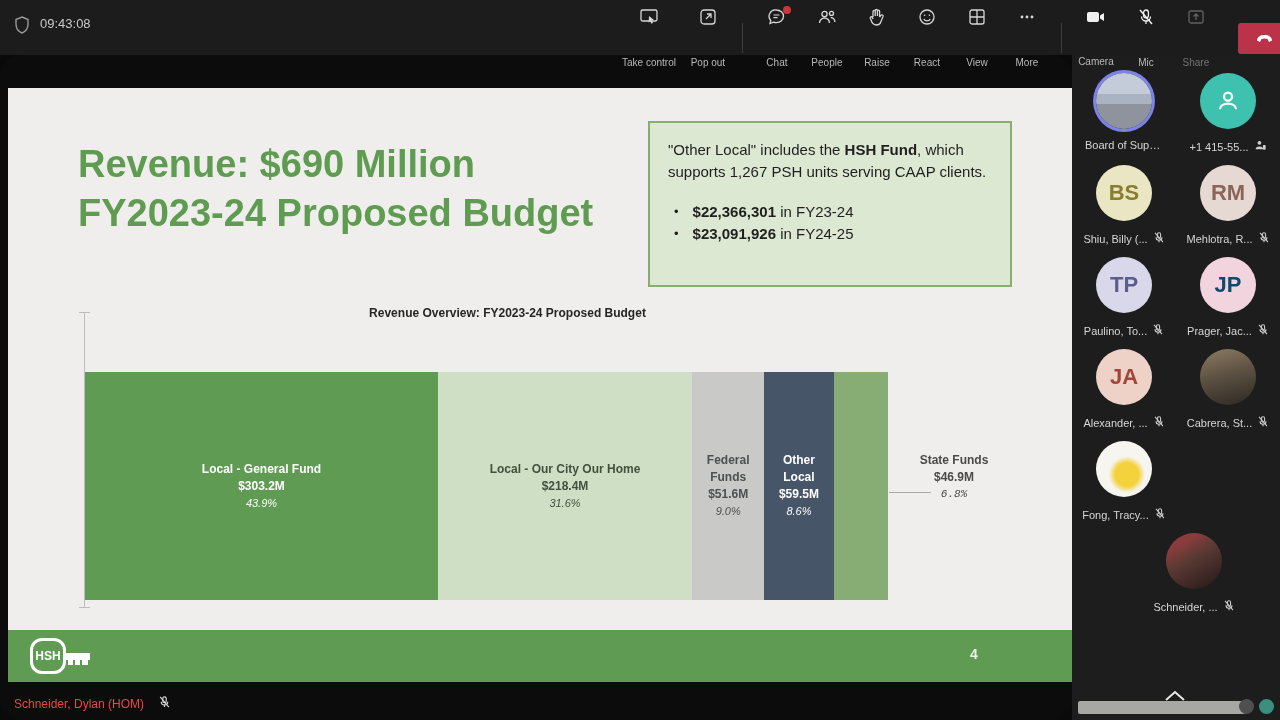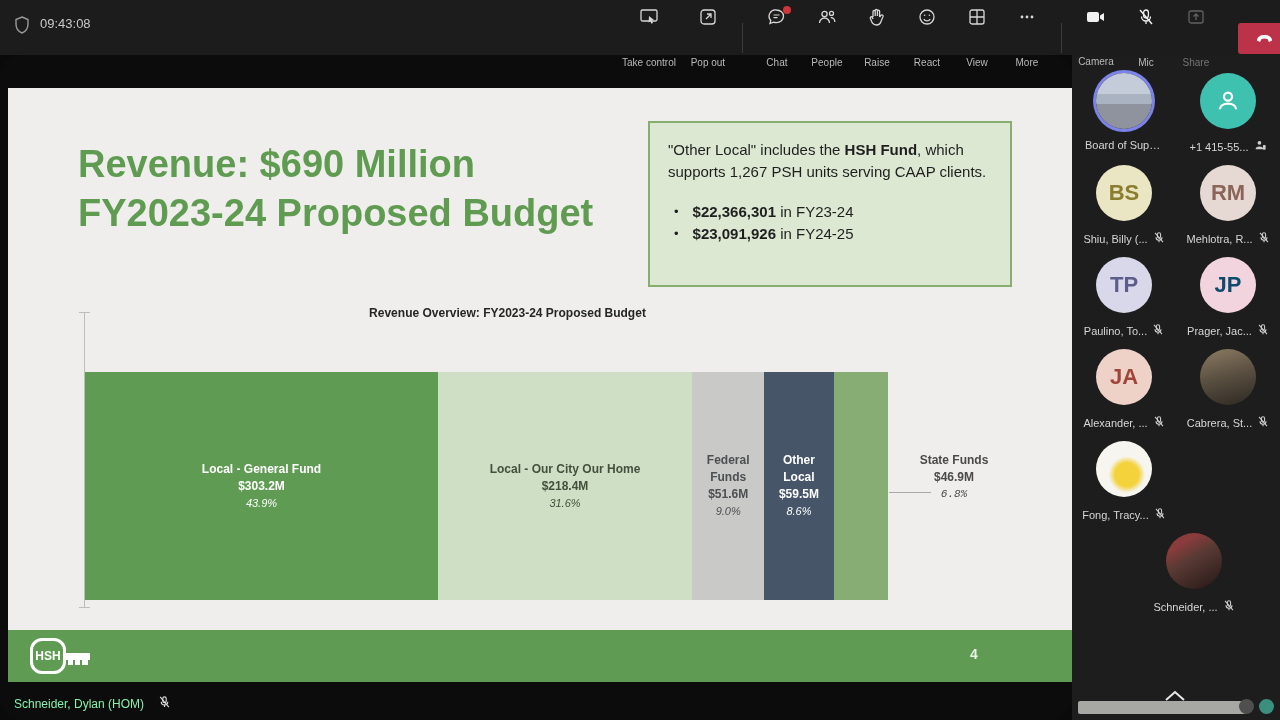--- a/index.html
+++ b/index.html
@@ -54,21 +54,21 @@
   #slide-footer { position:absolute; left:0; top:542px; width:1064px; height:52px; background:#5f9b53; }
   #hsh-logo { position:absolute; left:22px; top:8px; display:flex; align-items:center; }
   #logo-head { width:36px; height:36px; border-radius:12px; background:#5f9b53; border:3px solid #fff;
     display:flex; align-items:center; justify-content:center; color:#fff; font-weight:bold; font-size:12px; }
   #logo-shaft { width:26px; height:7px; background:#fff; margin-left:-2px; position:relative; }
   #logo-shaft:before { content:""; position:absolute; right:2px; top:7px; width:20px; height:5px;
     background:linear-gradient(90deg,#fff 0 5px,transparent 5px 7px,#fff 7px 12px,transparent 12px 14px,#fff 14px 20px); }
   #page-number { position:absolute; left:962px; top:16px; color:#e9f1e4; font-size:14px; font-weight:bold; }
 
   #presenter-bar { position:absolute; left:8px; top:636px; display:flex; align-items:center; gap:14px;
-    color:#86efac; font-size:12px; padding:4px 6px; }
+    color:#ef4444; font-size:12px; padding:4px 6px; }
 
   
   #panel { position:absolute; left:1072px; top:55px; width:208px; height:665px; background:#1d1d1d; }
   #grid { position:absolute; left:0; top:18px; width:208px; display:flex; flex-wrap:wrap; }
   .tile { width:104px; height:92px; display:flex; flex-direction:column; align-items:center; cursor:pointer; }
   .tile-center { width:249px;margin-left:36px; }
   .avatar { width:56px; height:56px; border-radius:50%; display:flex; align-items:center; justify-content:center;
     font-size:22px; font-weight:bold; flex-shrink:0; }
   .ringed { box-shadow:0 0 0 3px #7b83eb; }
   .tile-name { margin-top:10px; display:flex; align-items:center; gap:5px; max-width:102px; }

